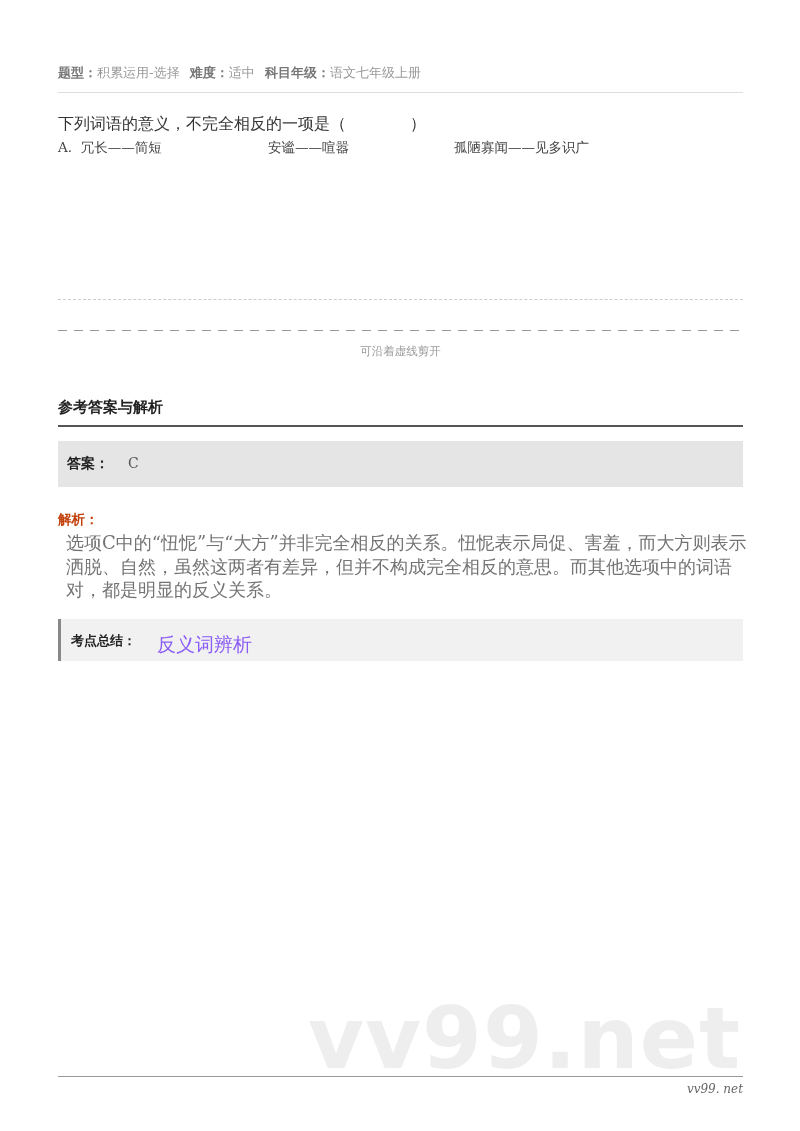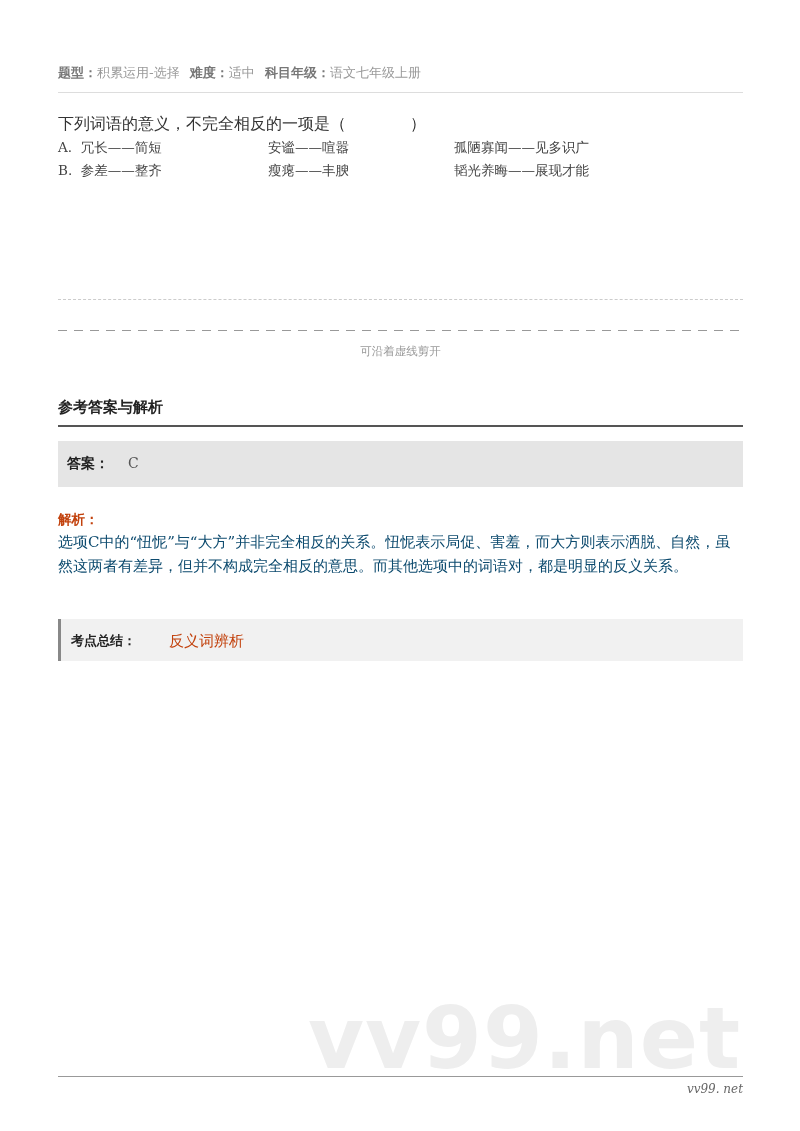--- a/index.html
+++ b/index.html
@@ -145,25 +145,25 @@
       top: 511px;
       left: 0;
       font-size: 13.5px;
       font-weight: bold;
       color: #c2410c;
       font-family: "DejaVu Sans", "Liberation Sans", sans-serif;
     }
     .analysis-text {
       position: absolute;
       top: 531px;
-      left: 0;
-      width: 685px;
-      font-size: 15px;
+      left: 8px;
+      width: 685px;
+      font-size: 18px;
       line-height: 23.5px;
-      color: #0c4a6e;
+      color: #737373;
     }
     .summary-box {
       position: absolute;
       top: 619px;
       left: 0;
       width: 685px;
       height: 42px;
       background: #f1f1f1;
       border-left: 3px solid #888;
       box-sizing: border-box;
@@ -173,24 +173,24 @@
       position: absolute;
       left: 10px;
       top: 13px;
       font-size: 13px;
       font-weight: bold;
       color: #222;
       font-family: "DejaVu Sans", "Liberation Sans", sans-serif;
     }
     .summary-box .val {
       position: absolute;
-      left: 108px;
+      left: 96px;
       top: 13px;
-      font-size: 15px;
-      color: #c2410c;
+      font-size: 19px;
+      color: #8b5cf6;
     }
     .watermark {
       position: absolute;
       top: 988px;
       left: 308px;
       font-size: 86px;
       font-weight: bold;
       color: #eeeeee;
       font-family: "DejaVu Sans", "Liberation Sans", sans-serif;
       letter-spacing: 1px;
@@ -226,25 +226,20 @@
   <div class="meta-rule"></div>
 
   <div class="question">下列词语的意义，不完全相反的一项是（　　　　）</div>
 
   <div class="options">
     <div class="opt-row">
       <span class="c1"><span style="position:static">A.</span>&nbsp;&nbsp;<span style="position:static">冗长——简短</span></span>
       <span class="c2">安谧——喧嚣</span>
       <span class="c3">孤陋寡闻——见多识广</span>
     </div>
-    <div class="opt-row">
-      <span class="c1"><span style="position:static">B.</span>&nbsp;&nbsp;<span style="position:static">参差——整齐</span></span>
-      <span class="c2">瘦瘪——丰腴</span>
-      <span class="c3">韬光养晦——展现才能</span>
-    </div>
   </div>
 
   <div class="dash1"></div>
   <div class="dash2"></div>
   <div class="cut-hint">可沿着虚线剪开</div>
 
   <div class="answer-title">参考答案与解析</div>
   <div class="answer-title-rule"></div>
 
   <div class="answer-box">

